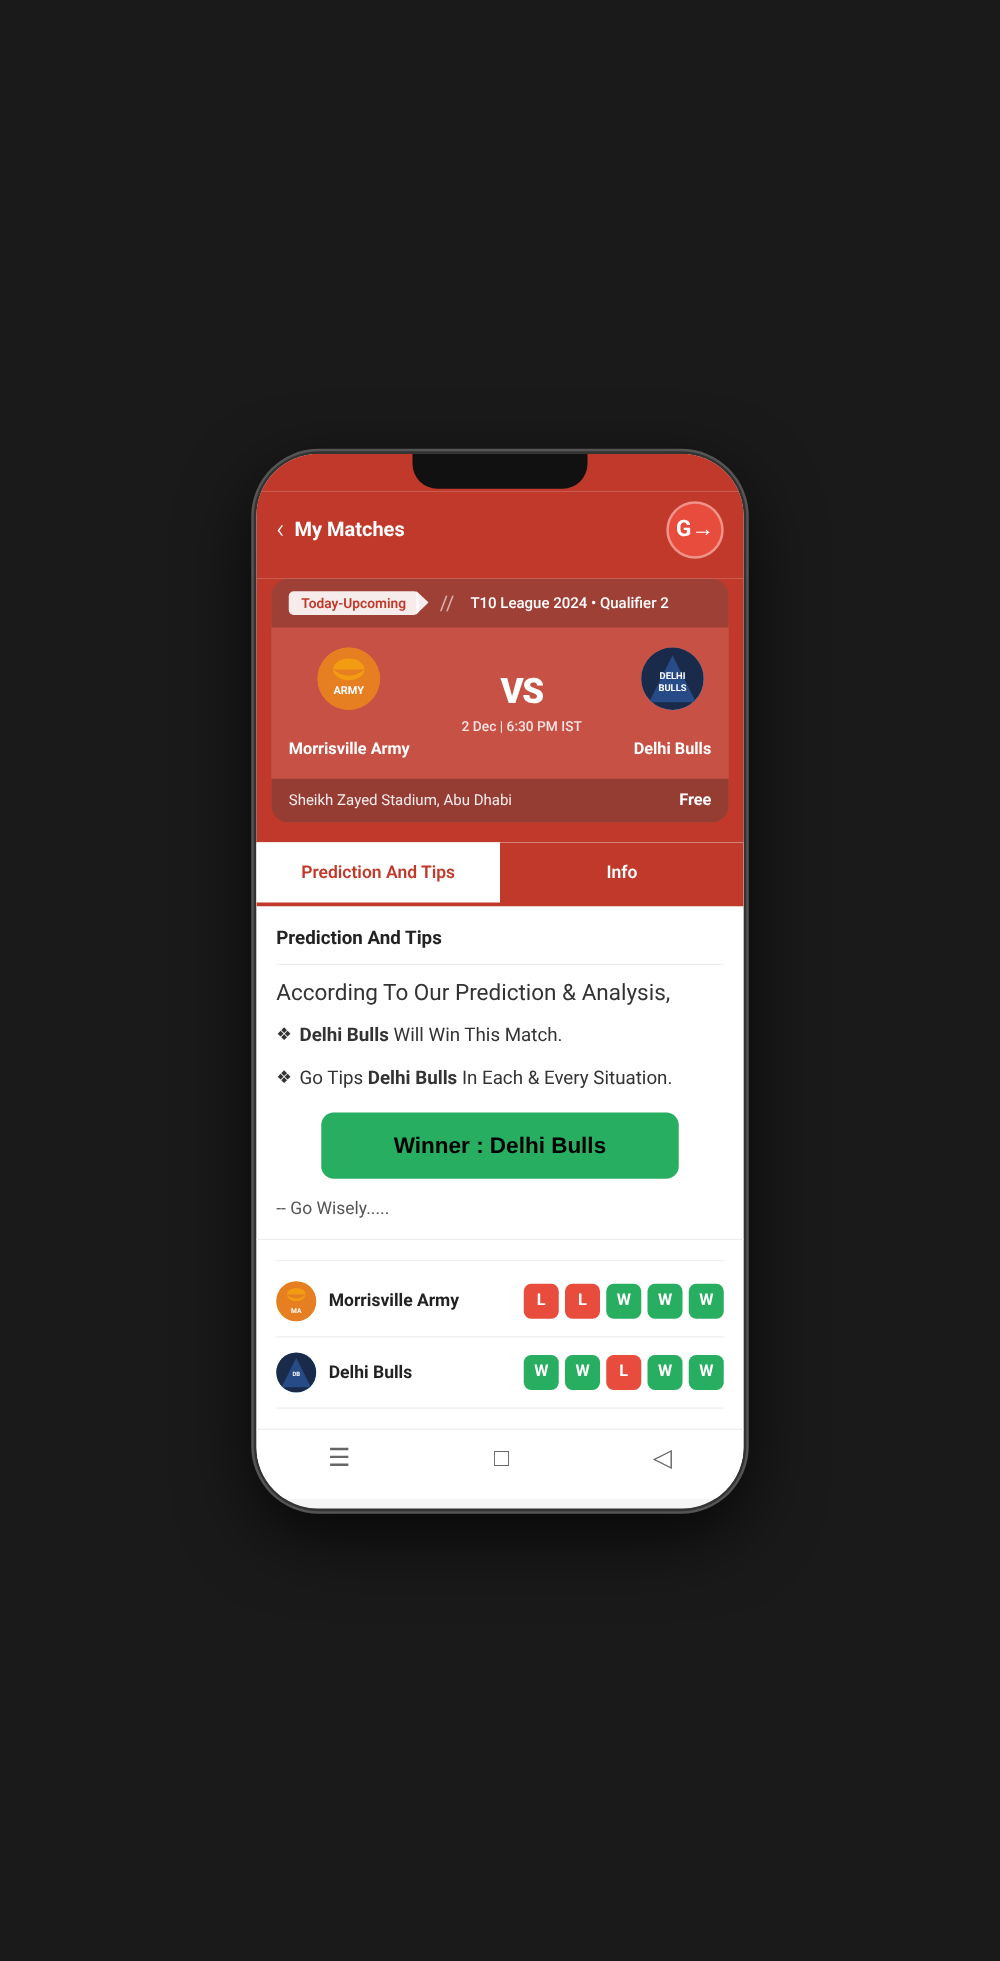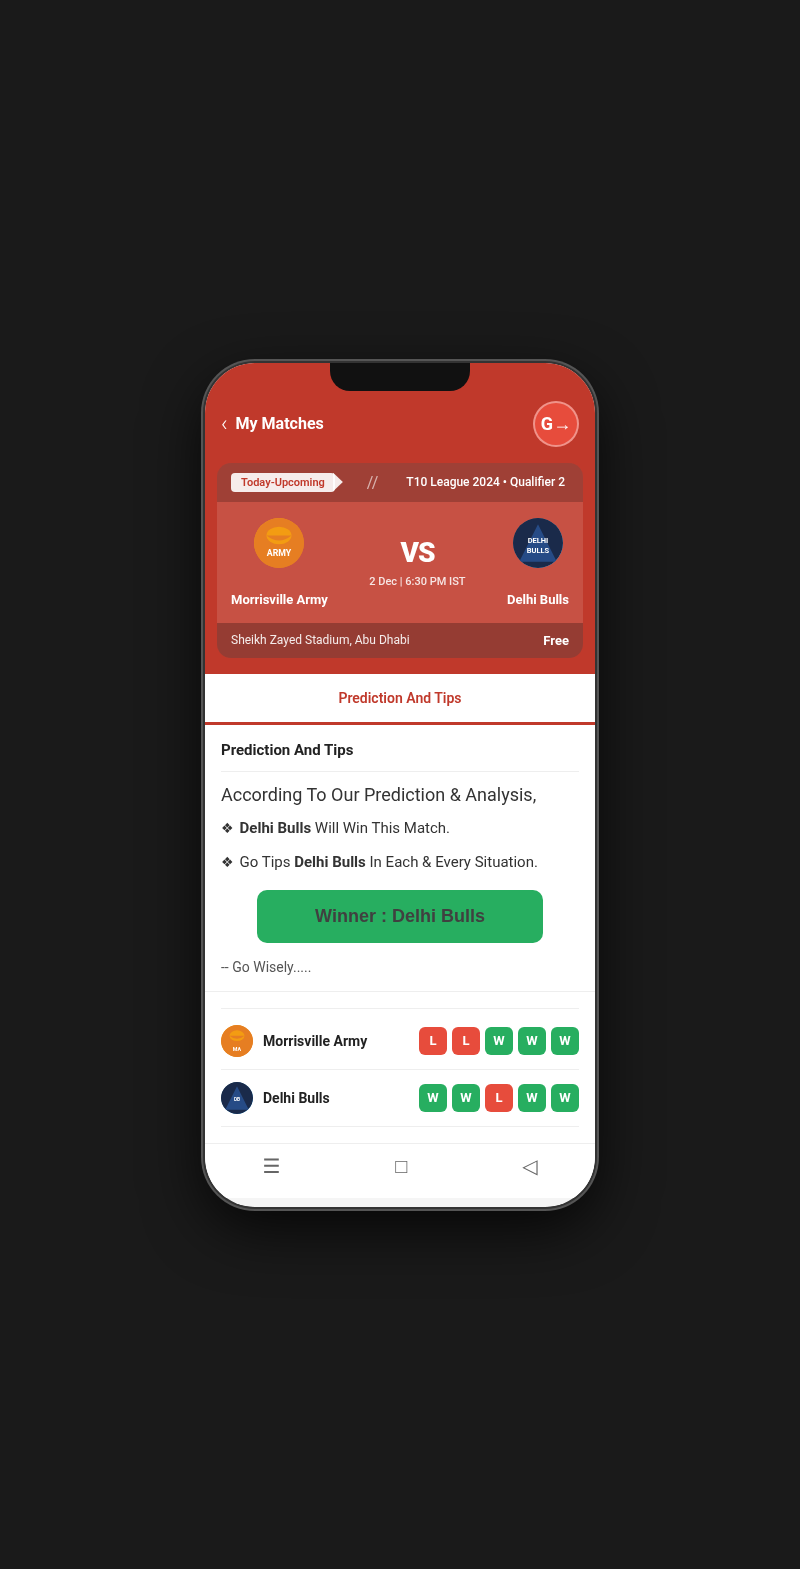--- a/index.html
+++ b/index.html
@@ -103,21 +103,21 @@
     .card-inner {
       background: rgba(255,255,255,0.12);
       border-radius: 14px;
       overflow: hidden;
     }
     .card-header {
       background: rgba(0,0,0,0.2);
       display: flex;
       align-items: center;
       padding: 10px 14px;
-      gap: 24px;
+      gap: 9px;
     }
     .badge-upcoming {
       background: rgba(255,255,255,0.9);
       color: #c0392b;
       font-size: 11px;
       font-weight: 600;
       padding: 3px 10px;
       border-radius: 4px;
       position: relative;
     }
@@ -271,21 +271,21 @@
     }
     .diamond-bullet {
       color: #333;
       font-size: 14px;
       flex-shrink: 0;
       margin-top: 1px;
     }
 
     .winner-btn {
       background: #27ae60;
-      color: #404040;
+      color: #000000;
       font-size: 18px;
       font-weight: 700;
       padding: 16px 32px;
       border-radius: 10px;
       text-align: center;
       margin: 16px auto;
       display: block;
       width: 80%;
       border: none;
       cursor: pointer;
@@ -446,20 +446,21 @@
 
           <div class="match-footer">
             <span class="stadium-text">Sheikh Zayed Stadium, Abu Dhabi</span>
             <span class="free-badge">Free</span>
           </div>
         </div>
       </div>
 
       <div class="tabs">
         <div class="tab tab-active">Prediction And Tips</div>
+        <div class="tab tab-inactive">Info</div>
       </div>
 
       <div class="content-area">
 
         <div class="section">
           <div class="section-title">Prediction And Tips</div>
           <div style="border-bottom: 1px solid #eee; margin-bottom: 12px;"></div>
 
           <p class="prediction-text">According To Our Prediction &amp; Analysis,</p>
 

